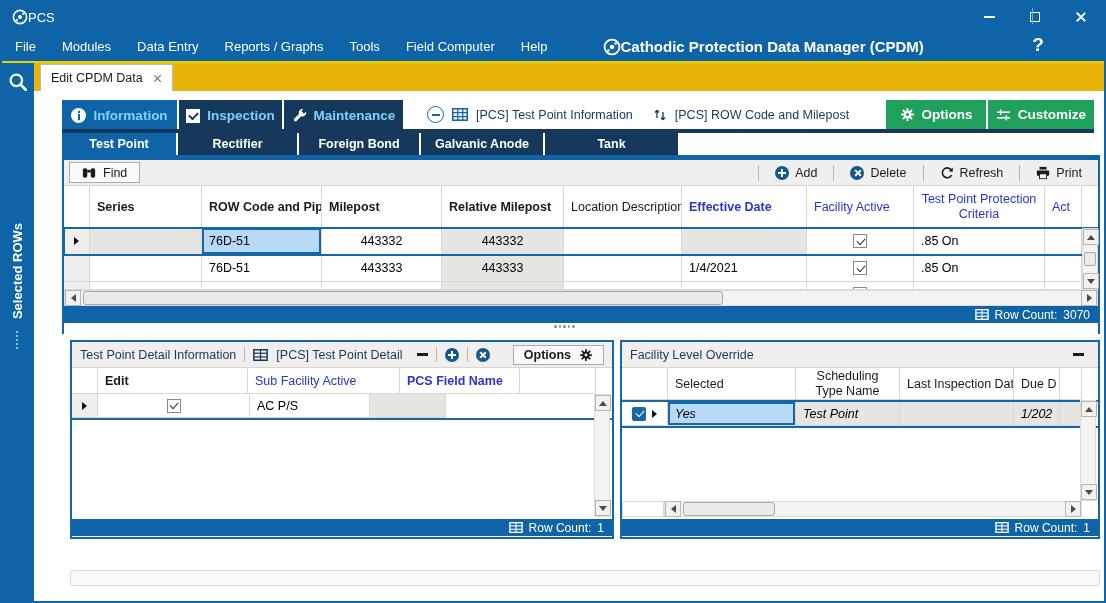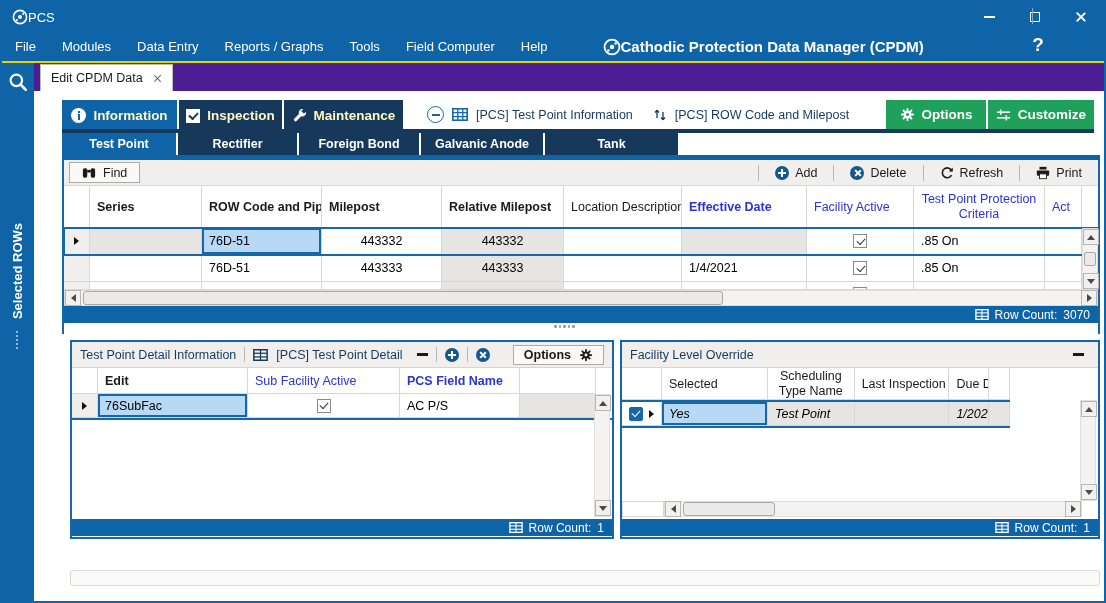--- a/index.html
+++ b/index.html
@@ -27,28 +27,28 @@
   .yellowline { position:absolute; left:0; top:59px; width:1102px; height:2px; background:#E6D200; }
 
   
   .sidebar { position:absolute; left:0; top:61px; width:32px; height:538px; background:#0E64A6; }
   .search-ic { position:absolute; left:5px; top:8px; }
   .sidebar-label { position:absolute; left:8px; top:160px; writing-mode:vertical-rl; transform:rotate(180deg); color:#fff; font-weight:bold; font-size:13px; }
   .grip { position:absolute; left:14px; top:268px; display:flex; flex-direction:column; gap:2px; }
   .grip i { width:2px; height:2px; background:#BFD8EA; border-radius:50%; }
 
   
-  .docstrip { position:absolute; left:32px; top:61px; width:1070px; height:28px; background:#4c1d95; }
+  .docstrip { position:absolute; left:32px; top:61px; width:1070px; height:28px; background:#eab308; }
   .doctab { position:absolute; left:6px; top:1px; height:27px; display:flex; align-items:center; gap:10px; padding:0 10px; background:#fff; border:1px solid #BDBBB9; border-bottom:none; font-size:12.5px; color:#1a1a1a; }
   .tab-x { position:relative; width:9px; height:9px; }
   .tab-x::before,.tab-x::after { content:""; position:absolute; left:4px; top:0; width:1.4px; height:9px; background:#666; }
   .tab-x::before{transform:rotate(45deg);} .tab-x::after{transform:rotate(-45deg);}
 
   
-  .mtab { position:absolute; top:98px; height:31px; display:flex; align-items:center; justify-content:center; gap:7px; color:#fef9c3; font-size:13.5px; font-weight:bold; }
+  .mtab { position:absolute; top:98px; height:31px; display:flex; align-items:center; justify-content:center; gap:7px; color:#7dd3fc; font-size:13.5px; font-weight:bold; }
   .mtab.dark { background:#16395B; } .mtab.sel { background:#0E64A6; }
   .info-circle { width:15px; height:15px; border-radius:50%; background:#fff; position:relative; }
   .info-circle::before { content:""; position:absolute; left:6.5px; top:3px; width:2px; height:2px; background:#0E64A6; }
   .info-circle::after { content:""; position:absolute; left:6.5px; top:6px; width:2px; height:6px; background:#0E64A6; }
   .chk-ic { width:14px; height:14px; background:#fff; position:relative; }
   .chk-ic::after { content:""; position:absolute; left:2.5px; top:3px; width:7px; height:4px; border-left:2px solid #16395B; border-bottom:2px solid #16395B; transform:rotate(-47deg); }
 
   .contextbar { position:absolute; left:425px; top:98px; height:29px; display:flex; align-items:center; gap:8px; color:#16395B; font-size:12.5px; }
   .circ-minus { width:17px; height:17px; border:1.6px solid #1567A9; border-radius:50%; display:flex; align-items:center; justify-content:center; }
   .circ-minus i { width:8px; height:2px; background:#1567A9; display:block; }
@@ -500,21 +500,20 @@
         <div class="cell lc0"></div>
         <div class="cell lc1 b">Edit</div>
         <div class="cell lc2 hblue ctr" style="justify-content:flex-start;">Sub Facility Active</div>
         <div class="cell lc3 b hblue">PCS Field Name</div>
         <div class="cell lc4"></div>
       </div>
       <div class="grow phr" style="border-bottom:2px solid #1567A9;">
         <div class="cell lc0 marker">
             <span class="tri rt"></span>
           </div>
-        <div class="cell lc1 selcell">76SubFac</div>
         <div class="cell lc2 ctr">
             <span class="cb checked"></span>
           </div>
         <div class="cell lc3">AC P/S</div>
         <div class="cell lc4 gray"></div>
       </div>
     </div>
     <div class="vscroll" style="right:2px; top:52px; width:16px; height:123px;">
       <div class="sbtn">
           <span class="tri up"></span>
@@ -535,21 +534,21 @@
       <span>Row Count:</span>
       <span>1</span>
     </div>
   </div>
 
   <div class="panel" style="left:618px; width:480px;">
     <div class="phead">
       <span>Facility Level Override</span>
       <span class="minus-ic" style="margin-left:auto; margin-right:6px;"></span>
     </div>
-    <div class="pgrid" style="top:26px; width:388px;">
+    <div class="pgrid" style="top:26px; width:476px;">
       <div class="grow phr2 hdr">
         <div class="cell rc0"></div>
         <div class="cell rc1">Selected</div>
         <div class="cell rc2 wrap2">Scheduling Type Name</div>
         <div class="cell rc3">Last Inspection Date</div>
         <div class="cell rc4">Due D</div>
         <div class="cell rc5"></div>
       </div>
       <div class="grow phr" style="border-top:2px solid #1567A9; border-bottom:2px solid #1567A9; height:28px;">
         <div class="cell rc0" style="gap:6px; justify-content:center;">

